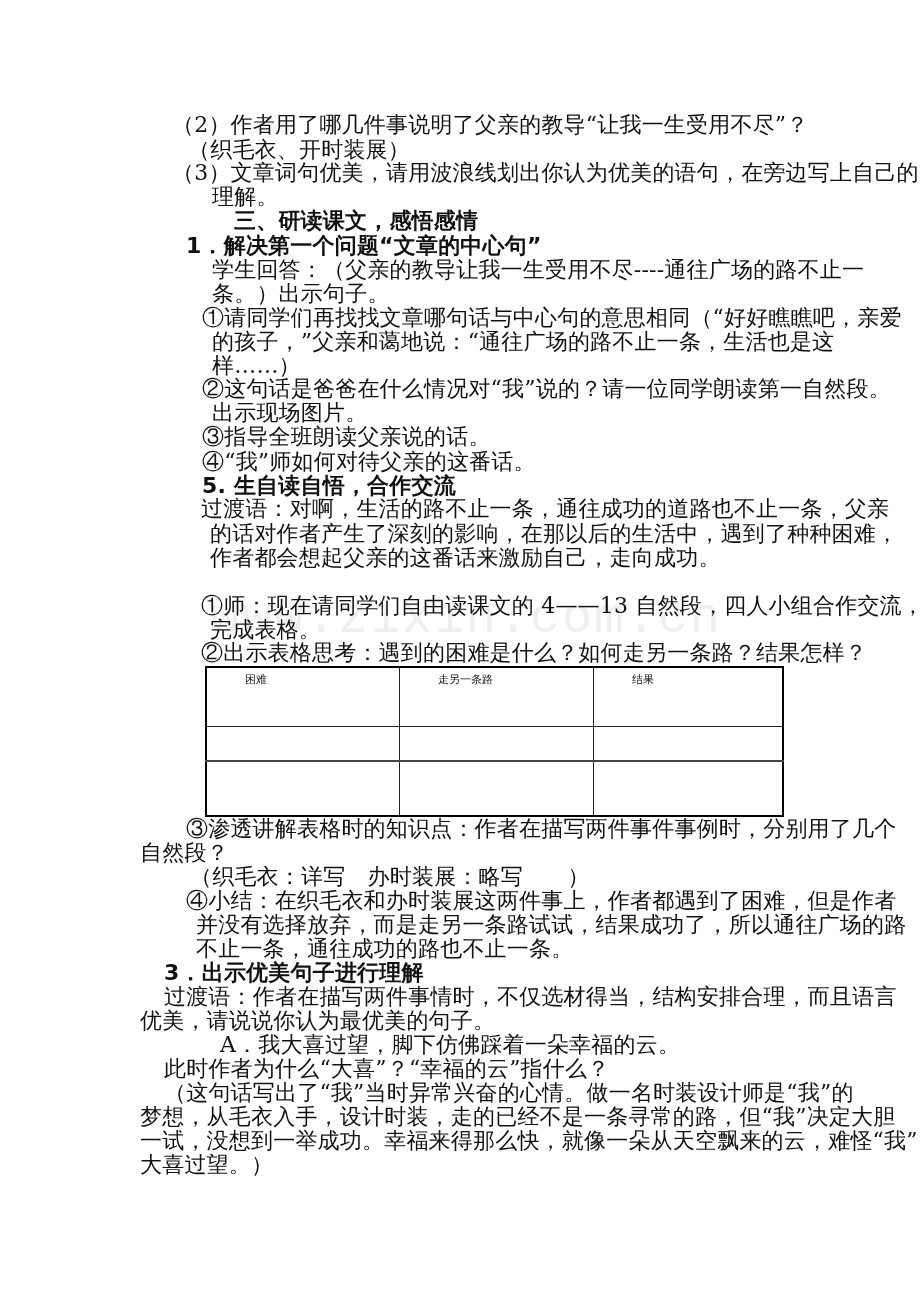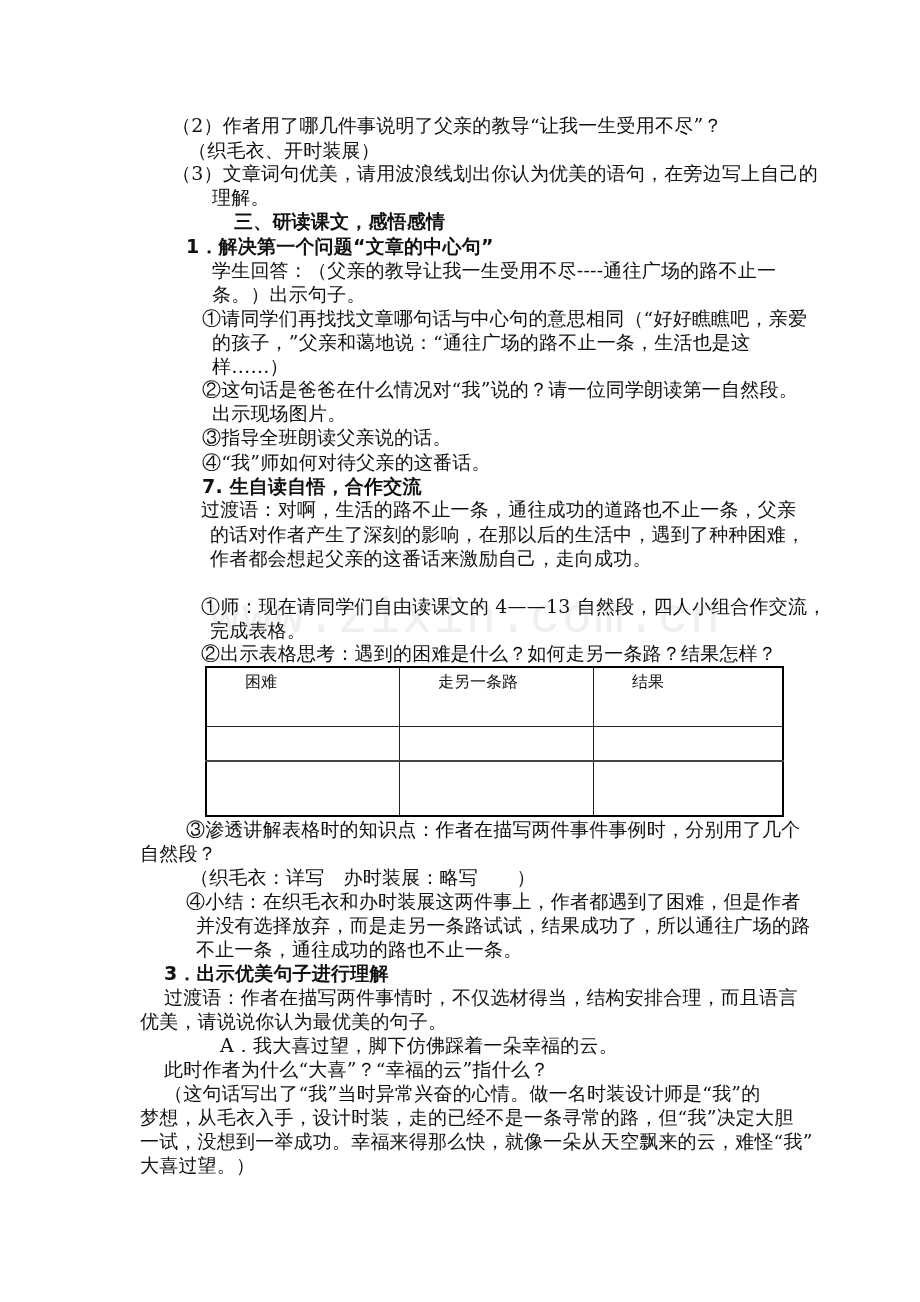--- a/index.html
+++ b/index.html
@@ -2,35 +2,35 @@
 <html><head>
 <meta charset="utf-8">
 <style>
   html, body { margin: 0; padding: 0; background: #ffffff; }
   body {
     width: 920px; height: 1302px; position: relative; overflow: hidden;
     font-family: "DejaVu Serif", "Liberation Serif", serif;
     color: #111; font-size: 16px;
   }
   .line {
-    position: absolute; white-space: nowrap; font-size: 19px; line-height: 22px;
+    position: absolute; white-space: nowrap; font-size: 22px; line-height: 22px;
     letter-spacing: 0.2px;
   }
   .bold { font-weight: bold; font-family: "DejaVu Sans", "Liberation Sans", sans-serif; }
   .watermark {
     position: absolute; left: 210px; top: 590px; font-family: Liberation Mono, monospace;
     font-size: 50px; color: rgba(180,180,180,0.22); letter-spacing: 2px; white-space: nowrap;
     pointer-events: none;
   }
   table.grid {
     position: absolute; left: 205px; top: 666px; width: 579px; height: 149px;
     border-collapse: collapse; border: 2.5px solid #000;
   }
   table.grid td {
-    border: 1.5px solid #222; vertical-align: top; font-size: 16px; padding: 0;
+    border: 1.5px solid #222; vertical-align: top; font-size: 11px; padding: 0;
   }
   table.grid tr.r0 { height: 59px; }
   table.grid tr.r1 { height: 35px; }
   table.grid tr.r2 { height: 55px; }
   table.grid tr.r1 td { border-bottom: 2.5px solid #444; }
   .hcell span { display: inline-block; margin-top: 4px; }
 </style>
 </head>
 <body>
 
@@ -47,21 +47,21 @@
   <div class="line bold" style="left:186px;top:235px;">1．解决第一个问题“文章的中心句”</div>
   <div class="line" style="left:212px;top:259px;">学生回答：（父亲的教导让我一生受用不尽----通往广场的路不止一</div>
   <div class="line" style="left:212px;top:283px;">条。）出示句子。</div>
   <div class="line" style="left:202px;top:307px;">①请同学们再找找文章哪句话与中心句的意思相同（“好好瞧瞧吧，亲爱</div>
   <div class="line" style="left:212px;top:331px;">的孩子，”父亲和蔼地说：“通往广场的路不止一条，生活也是这</div>
   <div class="line" style="left:212px;top:355px;">样……）</div>
   <div class="line" style="left:202px;top:378px;">②这句话是爸爸在什么情况对“我”说的？请一位同学朗读第一自然段。</div>
   <div class="line" style="left:212px;top:402px;">出示现场图片。</div>
   <div class="line" style="left:202px;top:426px;">③指导全班朗读父亲说的话。</div>
   <div class="line" style="left:202px;top:451px;">④“我”师如何对待父亲的这番话。</div>
-  <div class="line bold" style="left:202px;top:475px;">7. 生自读自悟，合作交流</div>
+  <div class="line bold" style="left:202px;top:475px;">5. 生自读自悟，合作交流</div>
 
   <div class="line" style="left:201px;top:498px;">过渡语：对啊，生活的路不止一条，通往成功的道路也不止一条，父亲</div>
   <div class="line" style="left:210px;top:523px;">的话对作者产生了深刻的影响，在那以后的生活中，遇到了种种困难，</div>
   <div class="line" style="left:210px;top:547px;">作者都会想起父亲的这番话来激励自己，走向成功。</div>
 
   <div class="line" style="left:201px;top:595px;">①师：现在请同学们自由读课文的 4——13 自然段，四人小组合作交流，</div>
   <div class="line" style="left:210px;top:619px;">完成表格。</div>
   <div class="line" style="left:201px;top:642px;">②出示表格思考：遇到的困难是什么？如何走另一条路？结果怎样？</div>
 
   <table class="grid">

